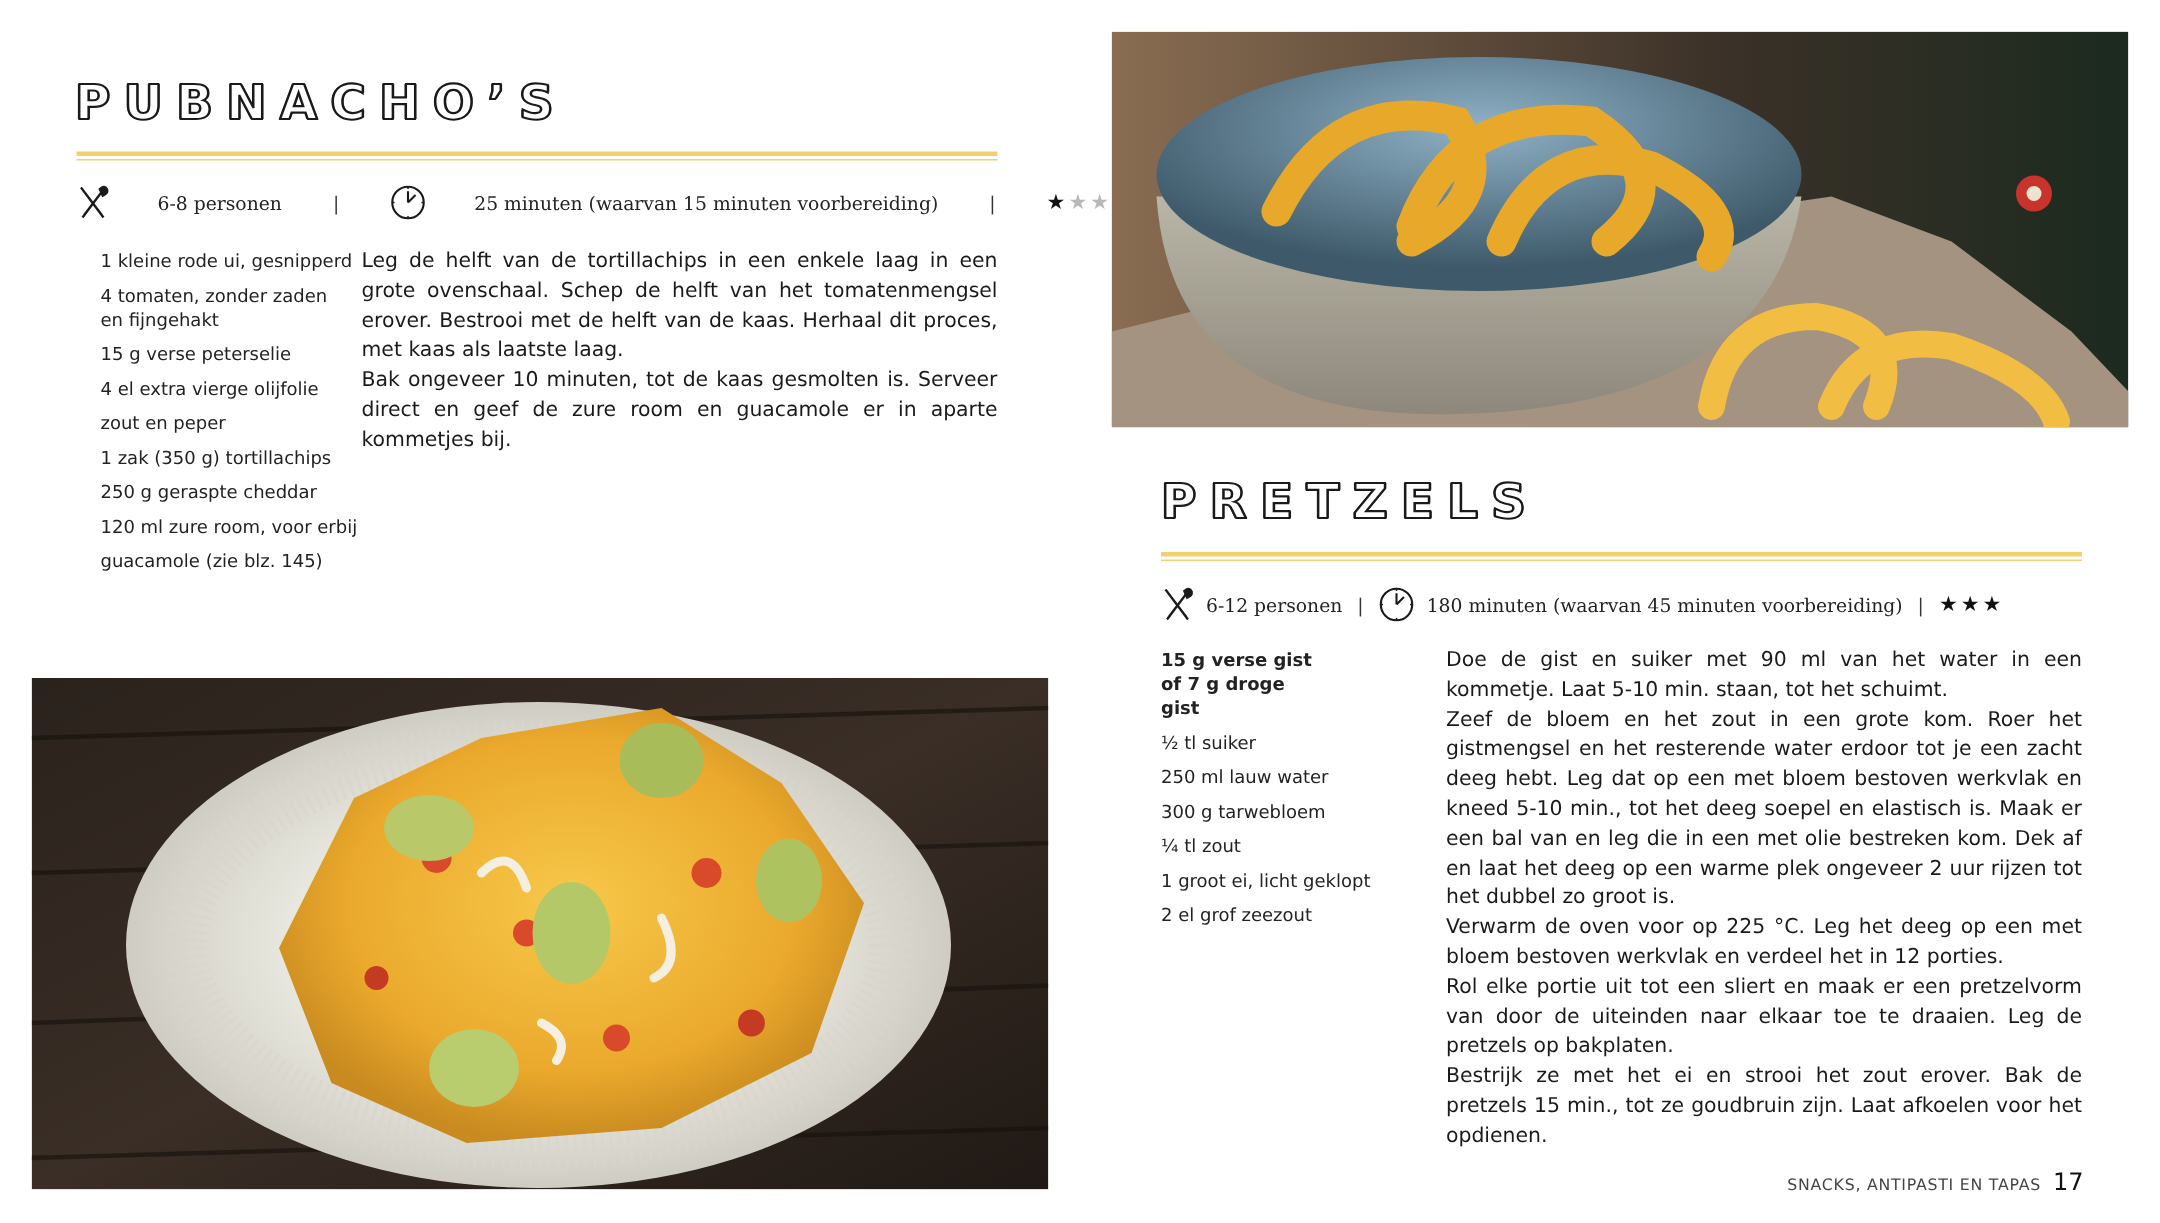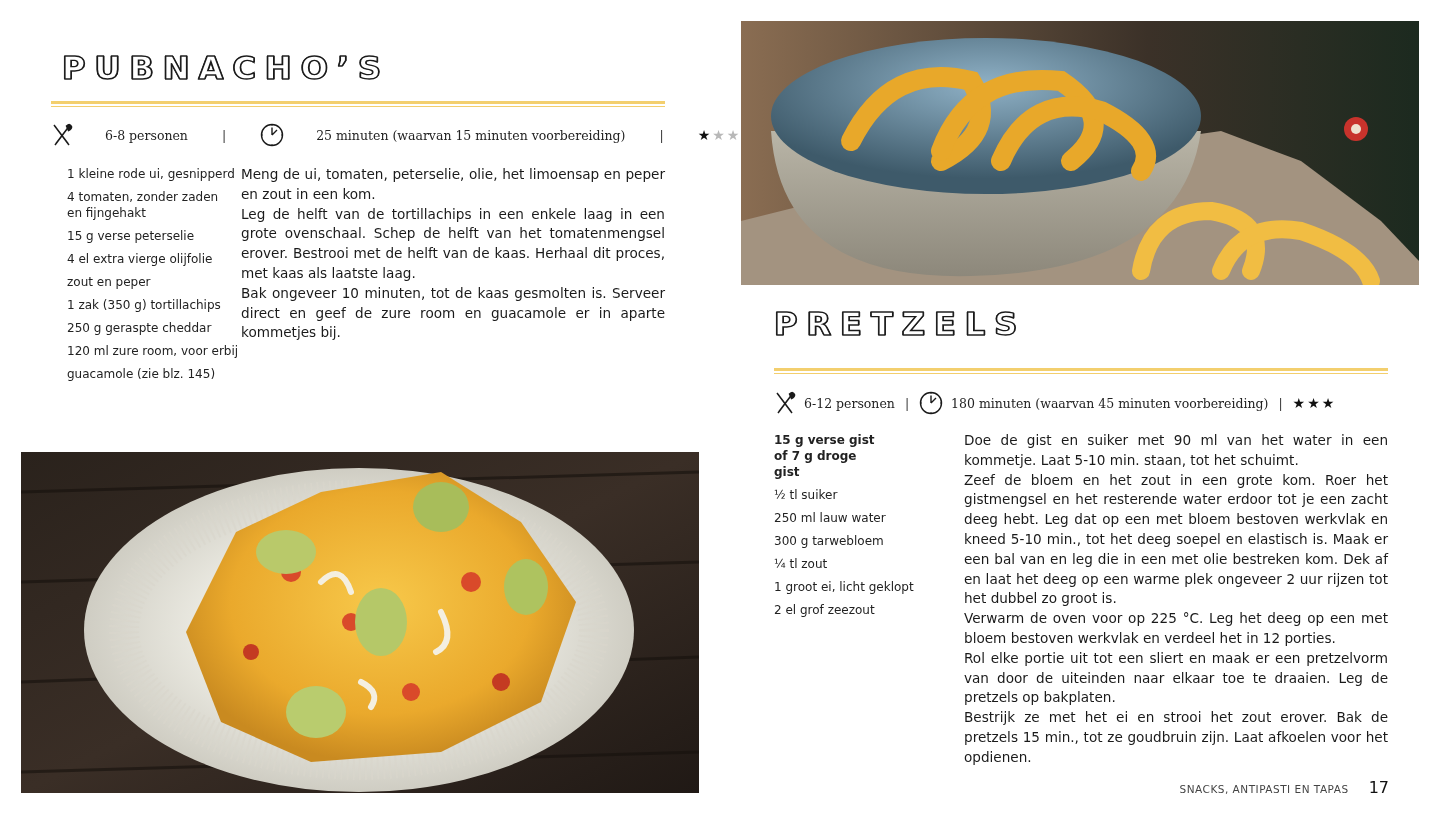--- a/index.html
+++ b/index.html
@@ -58,30 +58,30 @@
   .steps p { margin: 0; }
 
   .photo { position: absolute; overflow: hidden; }
 
   .footer {
     position: absolute;
     right: 51px;
     top: 778px;
     display: flex;
     align-items: baseline;
-    gap: 20px;
+    gap: 8px;
   }
   .footer .section { font-size: 10.5px; letter-spacing: 0.5px; color: #444; }
   .footer .page { font-size: 16px; font-weight: normal; color: #111; }
 </style>
 </head>
 <body>
 
 <section>
-  <h1 class="recipe-title" style="left:62px; top:52px;">PUBNACHO’S</h1>
+  <h1 class="recipe-title" style="left:50px; top:52px;">PUBNACHO’S</h1>
   <div class="divider" style="left:51px; top:101px; width:614px;"></div>
 
   <div class="meta-row" style="left:51px; top:123px;gap:24px;">
     <span class="icon">
       <svg width="22" height="24" viewBox="0 0 22 24" fill="none" stroke="#1a1a1a" stroke-width="1.5">
         <path d="M3 2 L18 22 M4.5 4 L17 20.5"></path>
         <path d="M19 2 L4 22 M17.5 4 L5 20.5"></path>
         <path d="M15.5 3 Q19 0 20.5 3.5 Q21 6 17.5 7.5 Z" fill="#1a1a1a"></path>
       </svg>
     </span>
@@ -109,21 +109,20 @@
     <li>15 g verse peterselie</li>
     <li>4 el extra vierge olijfolie</li>
     <li>zout en peper</li>
     <li>1 zak (350 g) tortillachips</li>
     <li>250 g geraspte cheddar</li>
     <li>120 ml zure room, voor erbij</li>
     <li>guacamole (zie blz. 145)</li>
   </ul>
 
   <div class="steps" style="left:241px; top:165px; width:424px;">
-    <p>Meng de ui, tomaten, peterselie, olie, het limoensap en peper en zout in een kom.</p>
     <p>Leg de helft van de tortillachips in een enkele laag in een grote ovenschaal. Schep de helft van het tomatenmengsel erover. Bestrooi met de helft van de kaas. Herhaal dit proces, met kaas als laatste laag.</p>
     <p>Bak ongeveer 10 minuten, tot de kaas gesmolten is. Serveer direct en geef de zure room en guacamole er in aparte kommetjes bij.</p>
   </div>
 
   <div class="photo" style="left:21px; top:452px; width:678px; height:341px;">
     <svg width="678" height="341" viewBox="0 0 678 341">
       <defs>
         <linearGradient id="wood" x1="0" y1="0" x2="1" y2="1">
           <stop offset="0" stop-color="#2a221c"></stop>
           <stop offset="0.5" stop-color="#3a2e26"></stop>
@@ -189,21 +188,21 @@
       </g>
       <g fill="none" stroke="#f1bd43" stroke-width="18" stroke-linecap="round">
         <path d="M400 250 Q410 190 470 190 Q530 200 510 250"></path>
         <path d="M480 250 Q500 200 560 210 Q620 230 630 260"></path>
       </g>
       <circle cx="615" cy="108" r="12" fill="#c8332c"></circle>
       <circle cx="615" cy="108" r="5" fill="#efe2d0"></circle>
     </svg>
   </div>
 
-  <h1 class="recipe-title" style="left:774px; top:308px;">PRETZELS</h1>
+  <h1 class="recipe-title" style="left:774px; top:318px;">PRETZELS</h1>
   <div class="divider" style="left:774px; top:368px; width:614px;"></div>
 
   <div class="meta-row" style="left:774px; top:391px;">
     <span class="icon">
       <svg width="22" height="24" viewBox="0 0 22 24" fill="none" stroke="#1a1a1a" stroke-width="1.5">
         <path d="M3 2 L18 22 M4.5 4 L17 20.5"></path>
         <path d="M19 2 L4 22 M17.5 4 L5 20.5"></path>
         <path d="M15.5 3 Q19 0 20.5 3.5 Q21 6 17.5 7.5 Z" fill="#1a1a1a"></path>
       </svg>
     </span>

